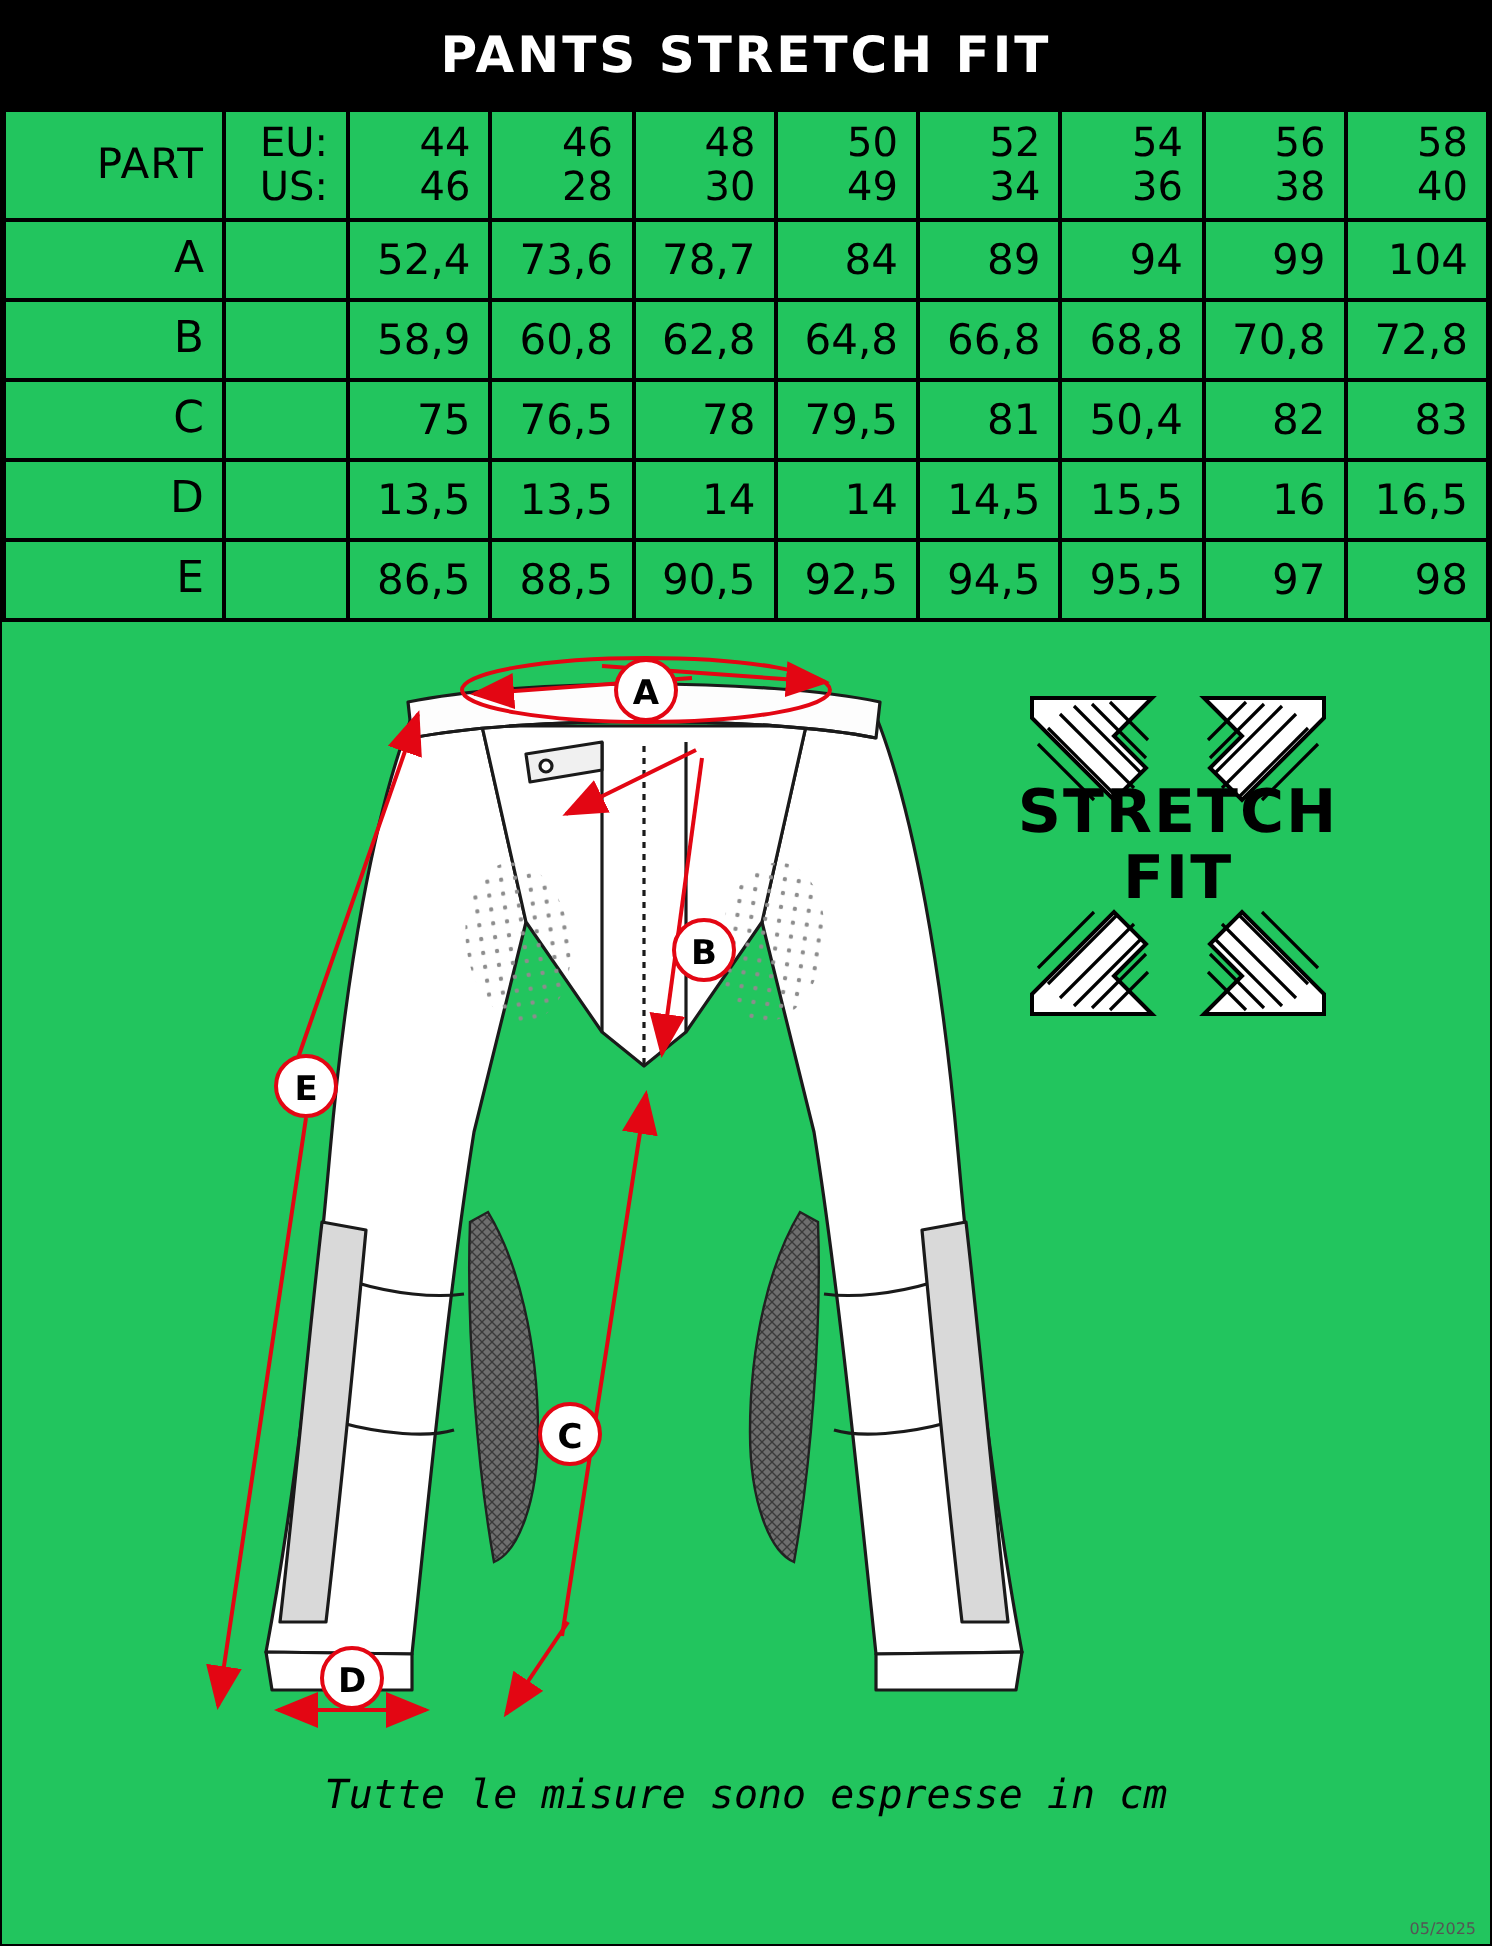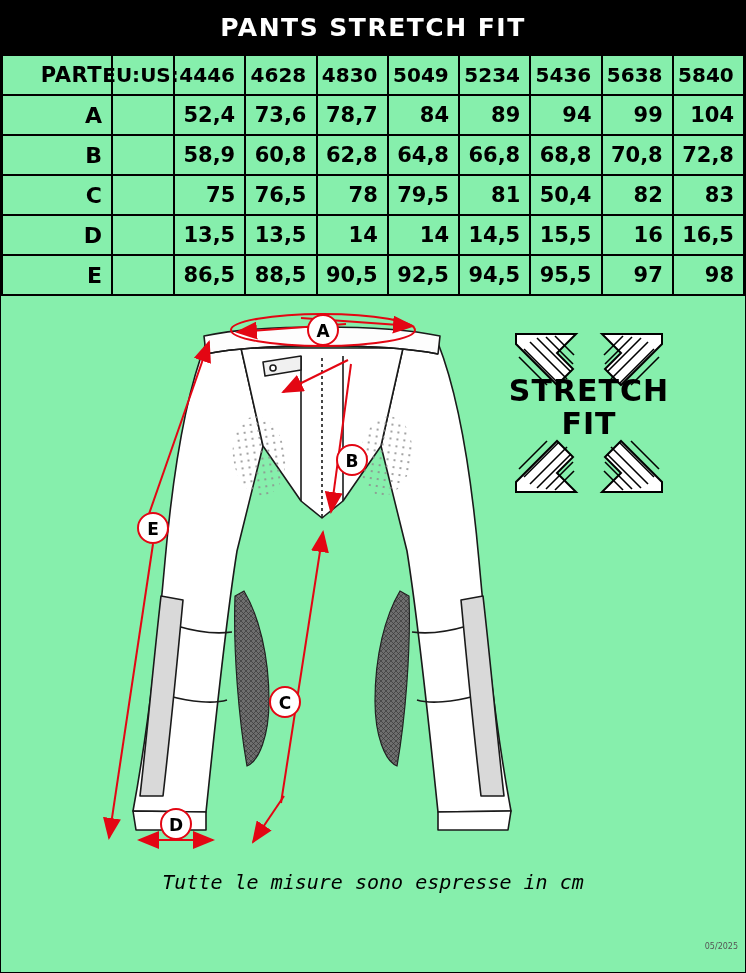--- a/index.html
+++ b/index.html
@@ -14,21 +14,21 @@
     color: #000;
     position: relative;
     overflow: hidden;
   }
   #sheet {
     position: relative;
     width: 746px;
     height: 973px;
     box-sizing: border-box;
     border: 1px solid #000;
-    background: #86efac;
+    background: #22c55e;
   }
 
   
   .title-bar {
     height: 53px;
     background: #000;
     color: #fff;
     display: flex;
     align-items: center;
     justify-content: center;
@@ -37,21 +37,21 @@
     font-weight: bold;
     font-family: "DejaVu Sans", sans-serif;
   }
 
   
   table.size-table {
     width: 100%;
     border-collapse: collapse;
     table-layout: fixed;
     font-size: 21px;
-    font-weight: bold;
+    font-weight: normal;
   }
   table.size-table td {
     border: 2px solid #000;
     text-align: right;
     padding: 4px 9px 4px 4px;
     height: 40px;
     box-sizing: border-box;
     white-space: nowrap;
   }
   td.part-col {
@@ -63,21 +63,21 @@
     text-align: right;
     width: 62px;
     padding-right: 8px;
   }
   .hdr-row td {
     height: 54px;
     vertical-align: middle;
   }
   .eu-us {
     display: flex;
-    flex-direction: row;
+    flex-direction: column;
     justify-content: center;
     line-height: 1.12;
     font-size: 20px;
   }
   .eu-us span { display:block; }
   .hdr-right { text-align: right; }
   .part-title {
     font-size: 21px;
     letter-spacing: 0.5px;
   }
@@ -99,21 +99,21 @@
     text-align: center;
     font-family: "DejaVu Sans Mono", monospace;
     font-style: italic;
     font-size: 20px;
     line-height: 1.45;
     color: #000;
   }
   .date-stamp {
     position: absolute;
     right: 7px;
-    bottom: 21px;
+    bottom: 3px;
     font-size: 8px;
     color: #555;
     font-family: "DejaVu Sans", sans-serif;
     margin-top: 46px;
   }
 
   .stretch-text {
     font-family: "DejaVu Sans", sans-serif;
     font-weight: bold;
     letter-spacing: 1px;

